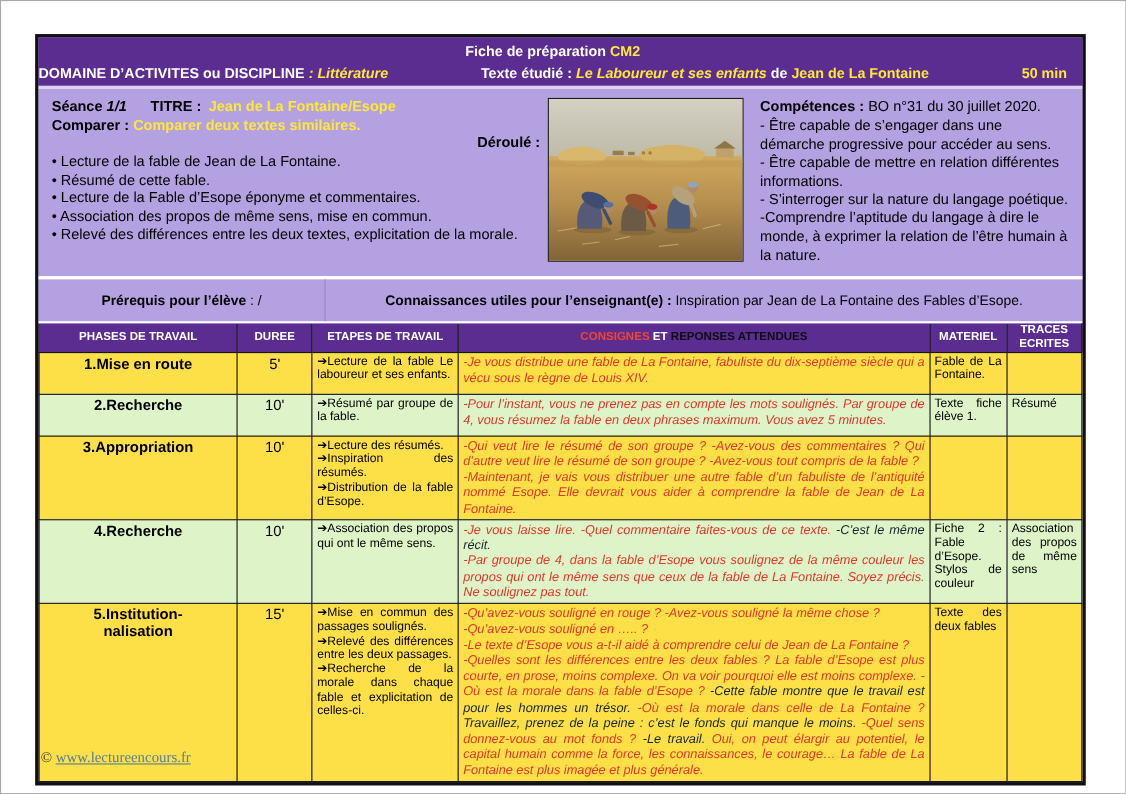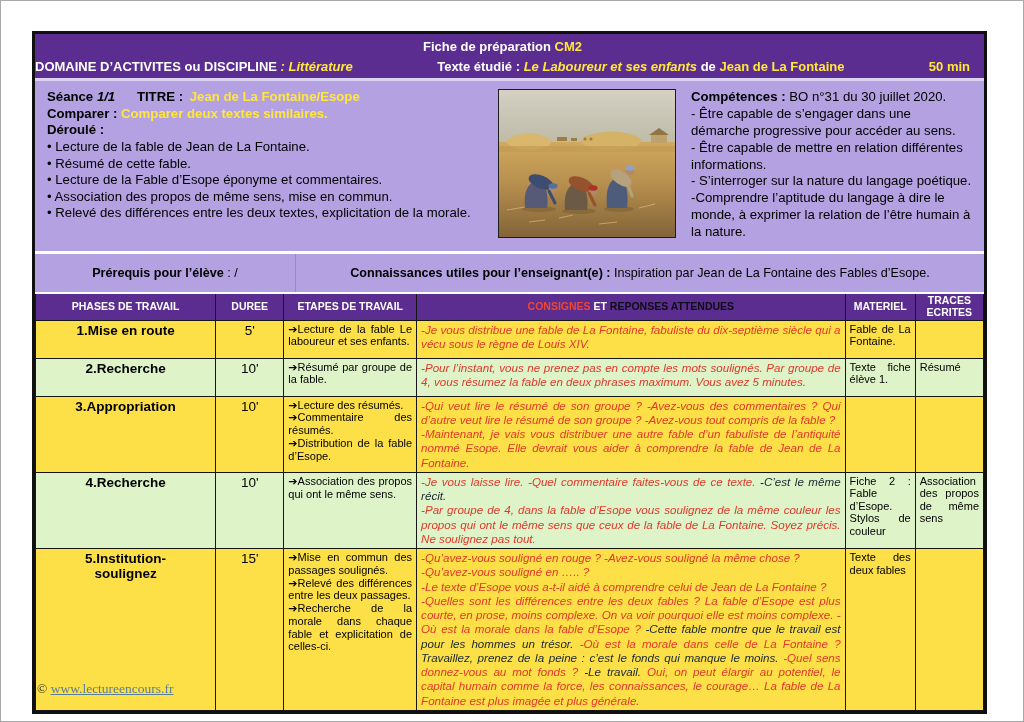--- a/index.html
+++ b/index.html
@@ -10,21 +10,21 @@
   .page-frame{position:absolute;inset:0;border:1px solid #a9a9a9;box-sizing:border-box;pointer-events:none;}
 
   .sheet{position:absolute;left:32px;top:31px;width:955px;border:3px solid #101010;background:#b3a1e1;box-sizing:border-box;}
 
   
   .band-top{background:#5b2d90;color:#fff;font-weight:bold;font-size:13px;line-height:1.5;padding:3px 14px 2px 0;}
   .bt-line1{text-align:center;}
   .bt-line2{display:flex;justify-content:space-between;align-items:baseline;}
   .yl{color:#ffe73a;}
   .it{font-style:italic;}
-  .b{font-weight:bold;}
+  .b{font-weight:bold;text-align:right;}
 
   .sep1{height:3px;background:#dbd2f4;}
 
   
   .band-main{display:flex;box-sizing:border-box;height:170px;padding:8px 12px 6px 12px;background:#b3a1e1;}
   .seance{width:444px;font-size:13.2px;line-height:1.26;}
   .titre-gap{margin-left:18px;margin-right:3px;}
   .painting-wrap{width:192px;flex:none;display:flex;justify-content:center;align-items:flex-start;}
   svg.painting{width:176px;height:147px;border:1px solid #1d1d1d;background:#c6ba98;display:block;}
   .competences{flex:1;padding-left:8px;font-size:13.2px;line-height:1.28;}
@@ -250,21 +250,21 @@
         <td class="traces">
           <div>Résumé</div>
         </td>
       </tr>
 
       <tr class="row-blue h67">
         <td class="phase">3.Appropriation</td>
         <td class="duree">10'</td>
         <td class="etapes">
           <div>➔Lecture des résumés.</div>
-          <div>➔Commentaire des résumés.</div>
+          <div>➔Inspiration des résumés.</div>
           <div>➔Distribution de la fable d’Esope.</div>
         </td>
         <td class="consignes">
           <div class="cp"><span class="seg-red">-Qui veut lire le résumé de son groupe ? -Avez-vous des commentaires ? Qui d’autre veut lire le résumé de son groupe ? -Avez-vous tout compris de la fable ?</span></div>
           <div class="cp"><span class="seg-red">-Maintenant, je vais vous distribuer une autre fable d’un fabuliste de l’antiquité nommé Esope. Elle devrait vous aider à comprendre la fable de Jean de La Fontaine.</span></div>
         </td>
         <td class="materiel"></td>
         <td class="traces"></td>
       </tr>
 
@@ -285,21 +285,21 @@
           <div>Fiche 2 : Fable d’Esope. Stylos de couleur</div>
         </td>
         <td class="traces">
           <div>Association des propos de même sens</div>
         </td>
       </tr>
 
       <tr class="row-blue h147">
         <td class="phase">
           <div>5.Institution-</div>
-          <div>soulignez</div>
+          <div>nalisation</div>
         </td>
         <td class="duree">15'</td>
         <td class="etapes">
           <div>➔Mise en commun des passages soulignés.</div>
           <div>➔Relevé des différences entre les deux passages.</div>
           <div>➔Recherche de la morale dans chaque fable et explicitation de celles-ci.</div>
         </td>
         <td class="consignes">
           <div class="cp"><span class="seg-red">-Qu’avez-vous souligné en rouge ? -Avez-vous souligné la même chose ?</span></div>
           <div class="cp"><span class="seg-red">-Qu’avez-vous souligné en ….. ?</span></div>

